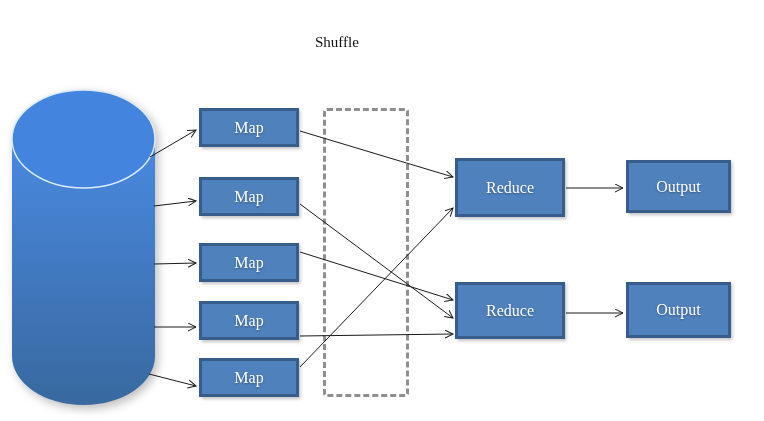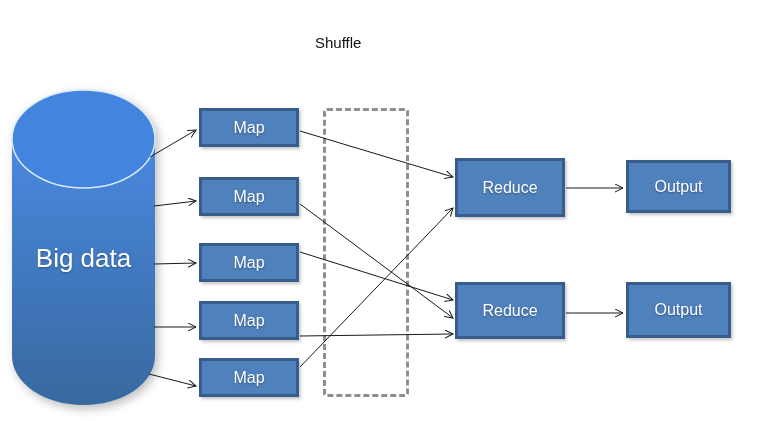--- a/index.html
+++ b/index.html
@@ -1,18 +1,18 @@
 <!DOCTYPE html>
 <html style="--node-fill: #4f81bd; --node-border: #385d8a; --node-text: #ffffff; --zone-border: #8f8f8f;"><head>
 <meta charset="utf-8">
 <style>
   html,body{margin:0;padding:0;background:#fff;}
   .canvas{
     position:relative;width:764px;height:421px;background:#fff;overflow:hidden;
-    font-family:Liberation Sans, sans-serif;
+    font-family:Liberation Serif, serif;
   }
   .layer{position:absolute;left:0;top:0;width:764px;height:421px;pointer-events:none;}
   .cyl-group{filter:drop-shadow(3px 4px 5px rgba(110,110,110,0.45));}
   .node{
     position:absolute;box-sizing:border-box;
     background:var(--node-fill,#4f81bd);
     border:3px solid var(--node-border,#385d8a);
     color:var(--node-text,#fff);
     display:flex;align-items:center;justify-content:center;
     font-size:16px;text-shadow:0 1px 2px rgba(0,0,0,0.35);
@@ -43,21 +43,20 @@
       </linearGradient>
     </defs>
     <g class="cyl-group">
       <path d="M 12 139 L 12 356 A 71.5 49 0 0 0 155 356 L 155 139 Z" fill="url(#cylBody)"></path>
       <ellipse cx="83.5" cy="139" rx="71.5" ry="49" stroke="#dcebfa" stroke-width="1.5" fill="#4384de"></ellipse>
     </g>
   </svg>
 
   <div class="shuffle-zone"></div>
   <div class="shuffle-label">Shuffle</div>
-  <div class="bigdata-label">Big data</div>
 
   <div class="layer">
       <div class="node" style="left: 199px; top: 108px; width: 100px; height: 39px;">Map</div>
       <div class="node" style="left: 199px; top: 177px; width: 100px; height: 39px;">Map</div>
       <div class="node" style="left: 199px; top: 243px; width: 100px; height: 39px;">Map</div>
       <div class="node" style="left: 199px; top: 301px; width: 100px; height: 39px;">Map</div>
       <div class="node" style="left: 199px; top: 358px; width: 100px; height: 39px;">Map</div>
       <div class="node" style="left: 455px; top: 158px; width: 110px; height: 59px;">Reduce</div>
       <div class="node" style="left: 455px; top: 282px; width: 110px; height: 57px;">Reduce</div>
       <div class="node" style="left: 626px; top: 160px; width: 105px; height: 53px;">Output</div>

